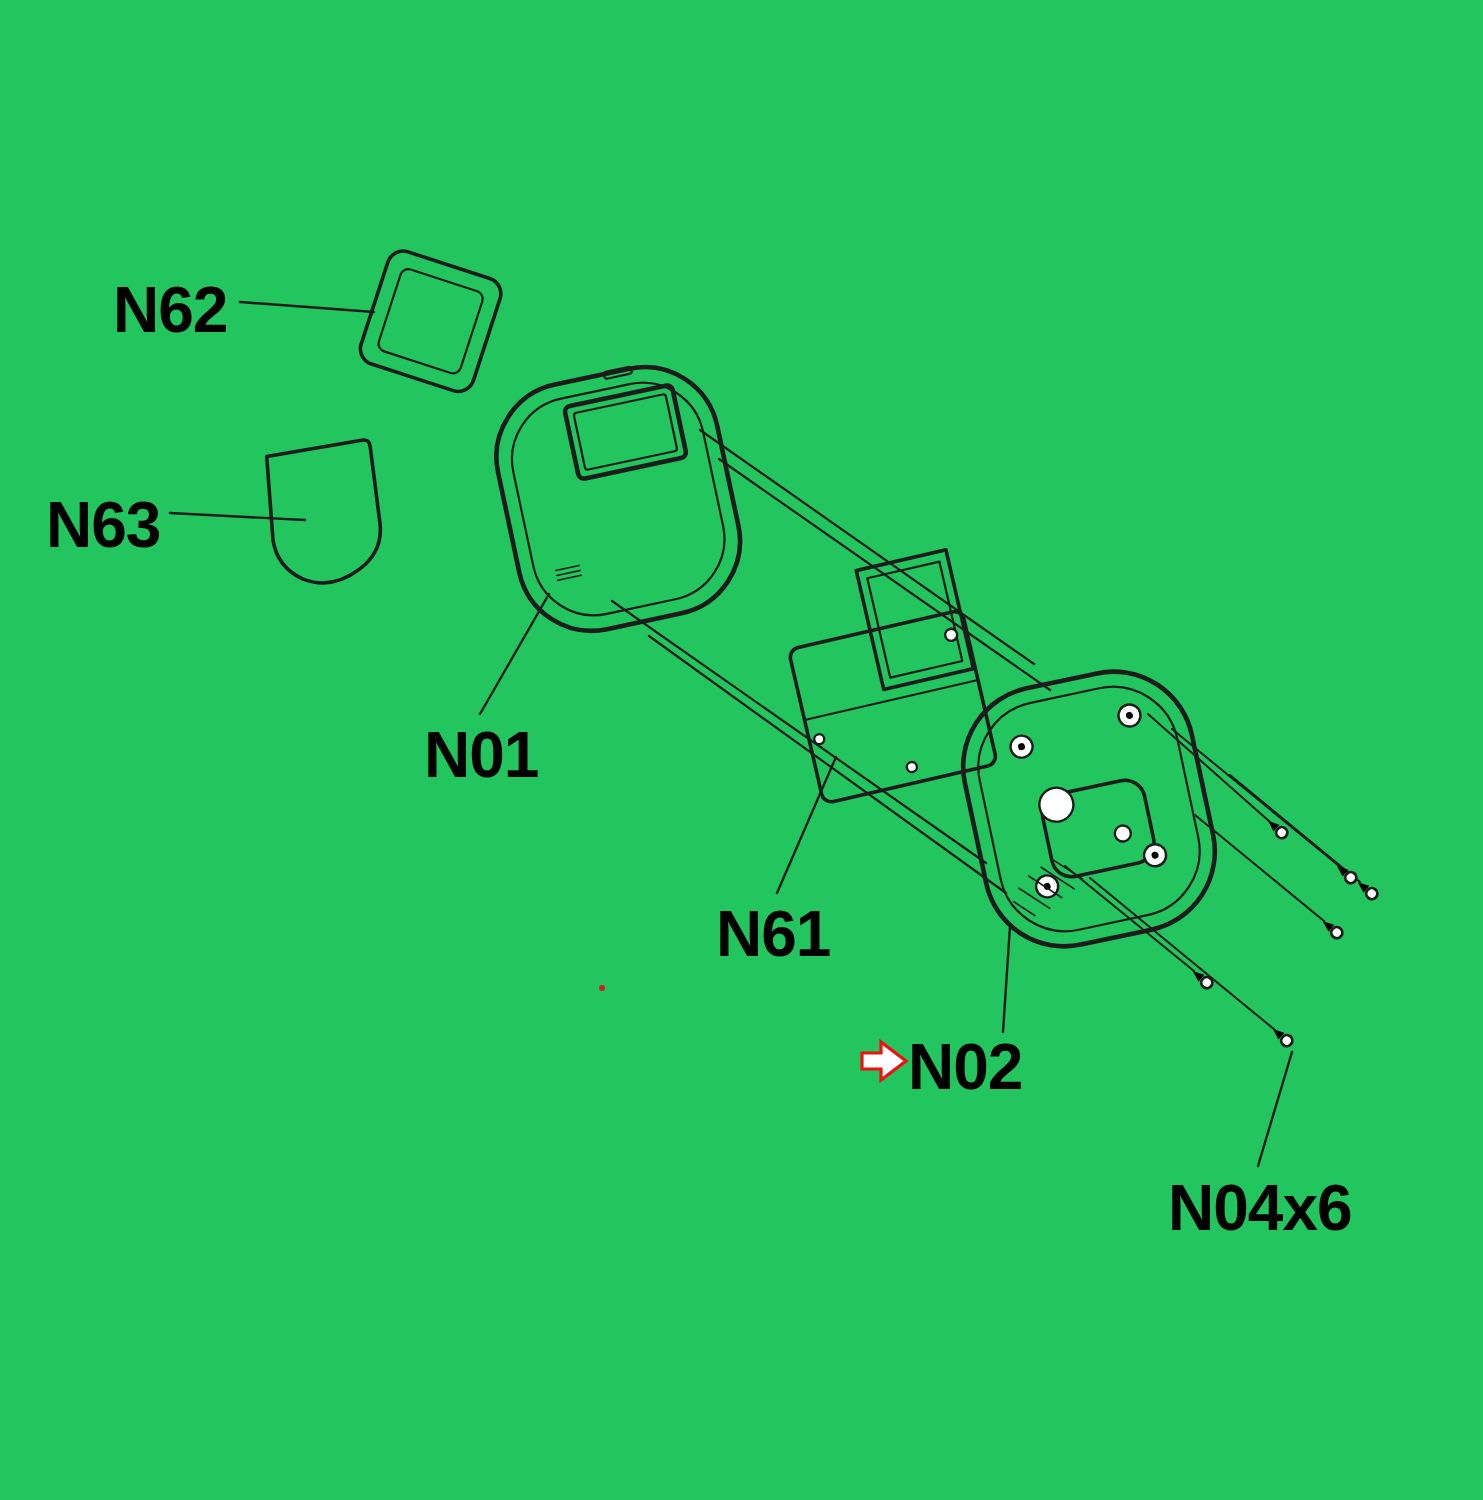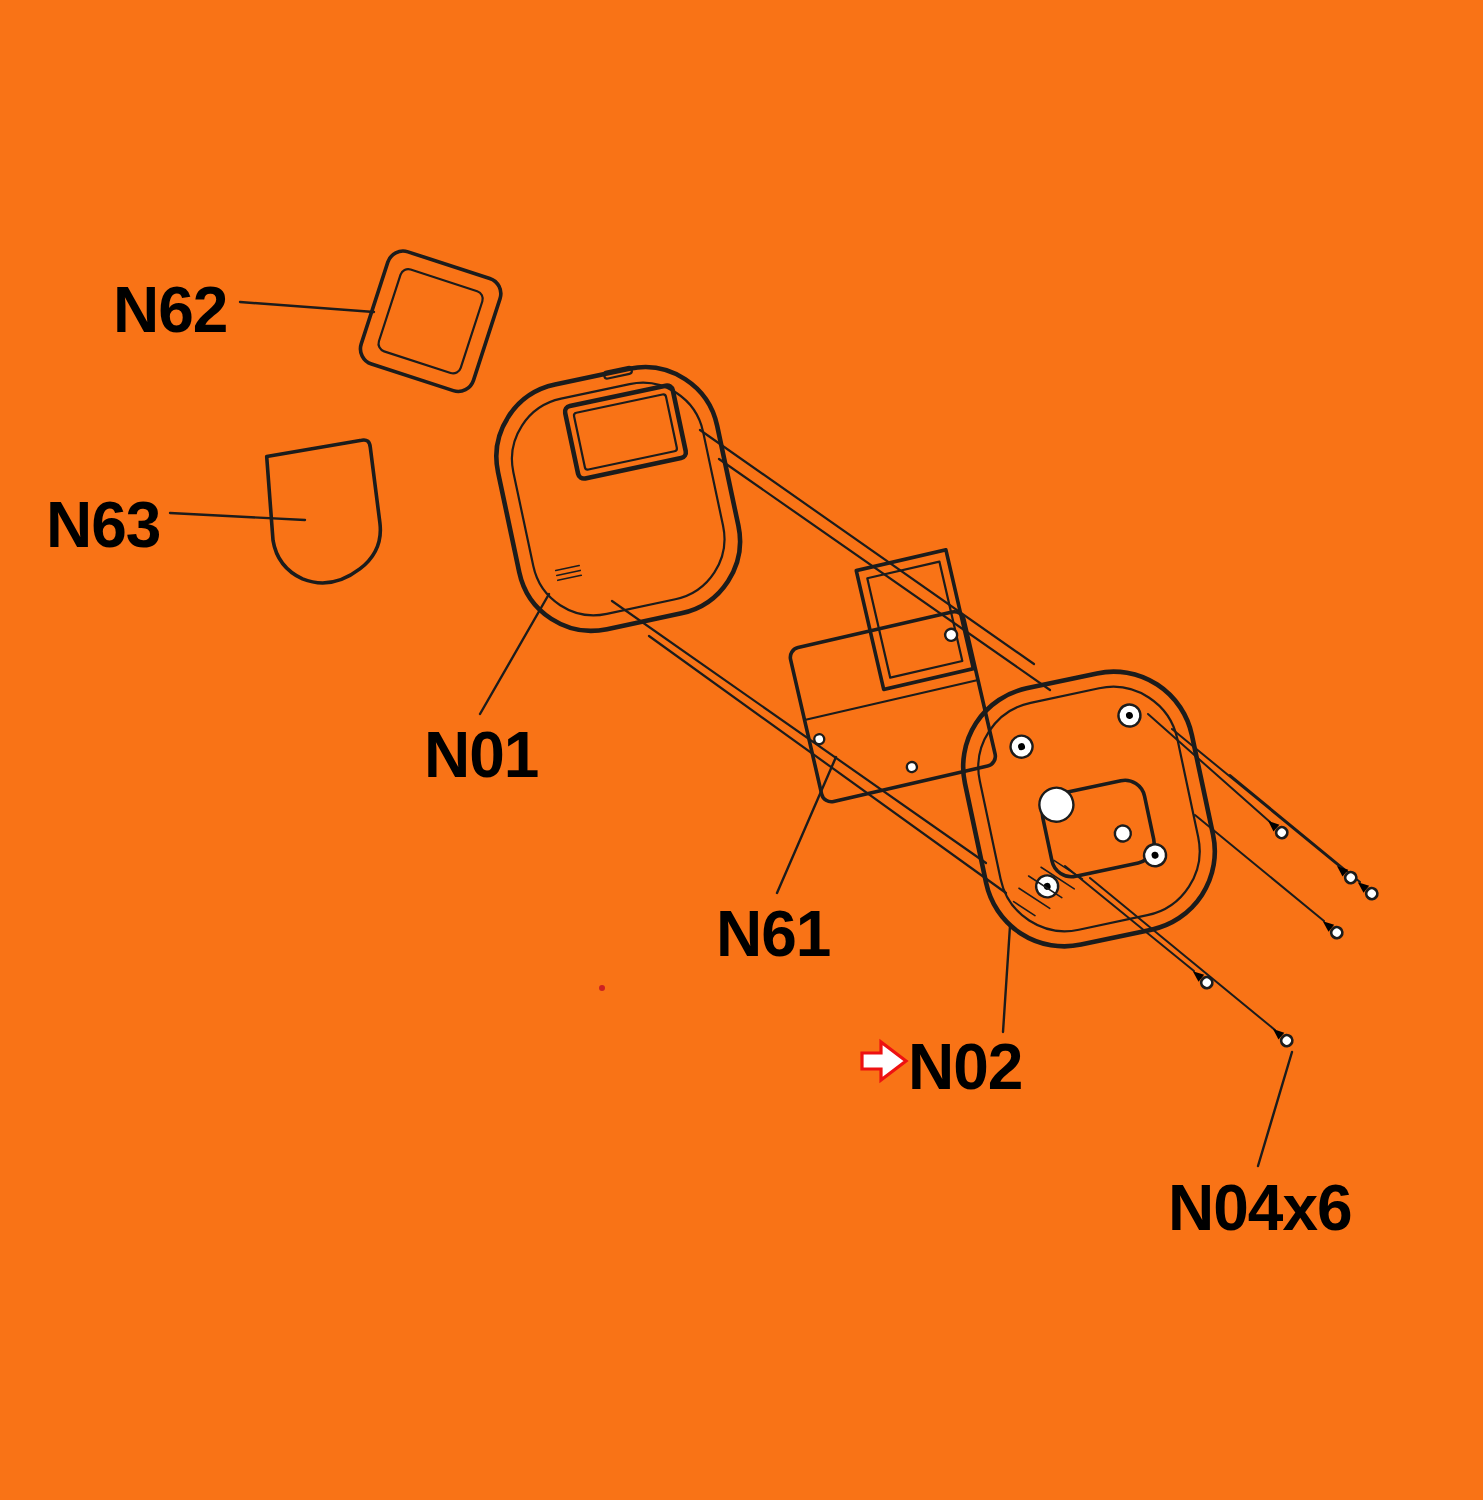--- a/index.html
+++ b/index.html
@@ -4,21 +4,21 @@
   <style>
     html, body {
       margin: 0;
       padding: 0;
       background: #ffffff;
     }
     .stage {
       position: relative;
       width: 1483px;
       height: 1500px;
-      background: #f97316;
+      background: #22c55e;
       overflow: hidden;
       font-family: "Liberation Sans", sans-serif;
     }
     svg { display: block; }
 
     .outline       { fill: none; stroke-width: 3.6; stroke-linejoin: round; stroke-linecap: round; }
     .outline-thick { fill: none; stroke-width: 4.6; stroke-linejoin: round; stroke-linecap: round; }
     .outline-thin  { fill: none; stroke-width: 2.2; stroke-linejoin: round; stroke-linecap: round; }
     .leader        { fill: none; stroke-width: 2.4; stroke-linecap: round; }
     .screwline     { fill: none; stroke-width: 2.0; stroke-linecap: round; }

